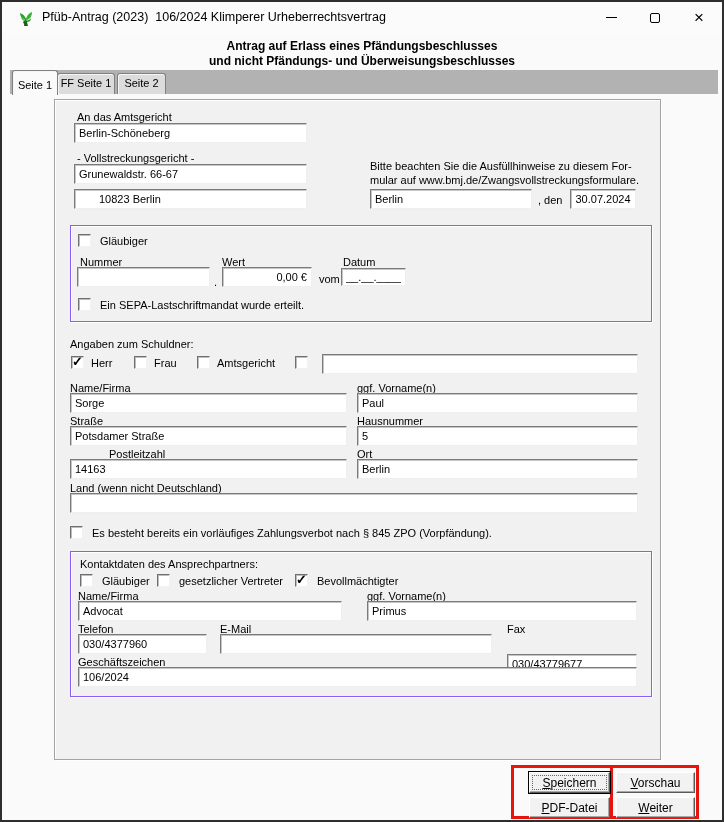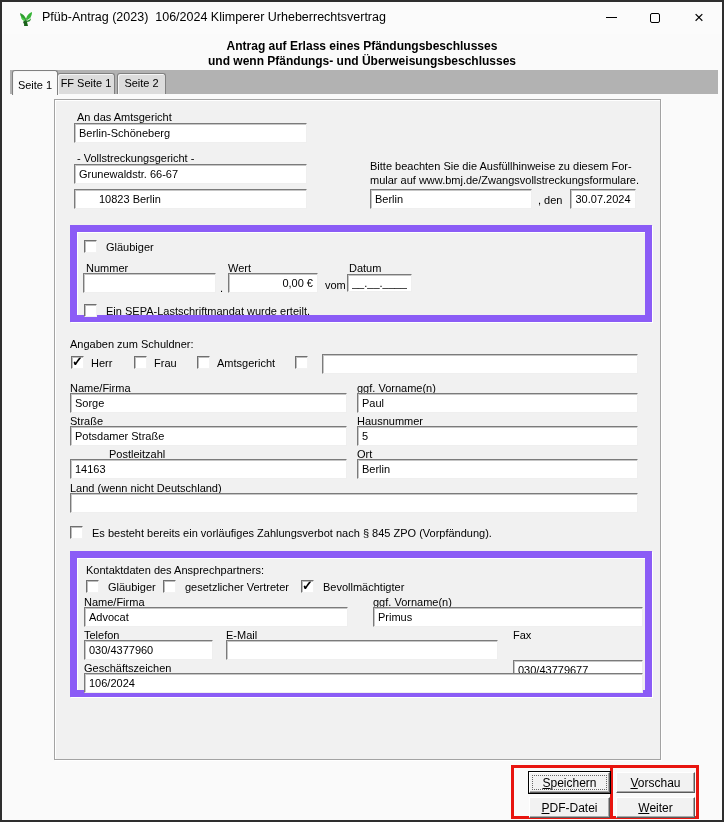--- a/index.html
+++ b/index.html
@@ -20,21 +20,21 @@
   
   .tabband{position:absolute;left:8px;top:68px;width:708px;height:24px;background:#b2b2b2;}
   .tab{position:absolute;font-size:11px;text-align:center;border:1px solid #808080;border-bottom:none;border-radius:3px 3px 0 0;background:#dcdcdc;box-shadow:inset 1px 1px 0 #f5f5f5;padding-top:8px;}
   .tab-active{left:2px;top:0;width:46px;height:25px;background:#fafafa;z-index:3;}
   .tab-i1{left:47px;top:3px;width:58px;height:21px;padding-top:3px;}
   .tab-i2{left:107px;top:3px;width:49px;height:21px;padding-top:3px;}
   
   .panel{position:absolute;left:52px;top:97px;width:607px;height:661px;background:#f1f1f1;border:1px solid #a3a3a3;box-shadow:inset 1px 1px 0 #ffffff,1px 1px 0 #ffffff;}
   .lbl{position:absolute;font-size:11px;color:#000;white-space:nowrap;}
   .inp{position:absolute;height:20px;background:#fff;border:1px solid #7b7b7b;border-bottom-color:#efefef;border-right-color:#efefef;box-shadow:inset 1px 1px 0 #c6c6c6;font-size:11px;color:#000;padding:1px 4px;outline:none;}
-  .groupbox{position:absolute;border:7px solid #8b5cf6;box-shadow:inset 1px 1px 0 #ffffff,1px 1px 0 #ffffff;background:#f1f1f1;}
+  .groupbox{position:absolute;border:1px solid #8b5cf6;box-shadow:inset 1px 1px 0 #ffffff,1px 1px 0 #ffffff;background:#f1f1f1;}
   
   .cb{position:absolute;width:13px;height:13px;background:#fff;border:1px solid #6f6f6f;border-bottom-color:#f2f2f2;border-right-color:#f2f2f2;box-shadow:inset 1px 1px 0 #bdbdbd;}
   .cb .mark{position:absolute;left:0px;top:-3px;font-size:13px;font-weight:bold;color:#000;}
   
   .annot{position:absolute;left:509px;top:763px;width:188px;height:54px;border:3px solid #e8150f;z-index:5;}
   .annot-div{position:absolute;left:96px;top:0;width:3px;height:48px;background:#e8150f;}
   .btn{position:absolute;width:81px;height:21px;background:#f2f2f2;border:1px solid;border-color:#ffffff #5a5a5a #5a5a5a #ffffff;box-shadow:inset -1px -1px 0 #a8a8a8;font-size:12px;color:#000;text-align:center;padding-top:2px;z-index:6;cursor:default;}
   .btn u{text-decoration:underline;}
   .btn-default{box-shadow:0 0 0 1px #000,inset -1px -1px 0 #a8a8a8;}
   .focusrect{position:absolute;left:2px;top:2px;right:2px;bottom:2px;border:1px dotted #666;}
@@ -61,21 +61,21 @@
       </div>
     <div class="winctl ctl-max">
         <div class="glyph-max"></div>
       </div>
     <div class="winctl ctl-close">
         <span class="glyph-close">×</span>
       </div>
   </div>
 
   <div class="hdr hdr1">Antrag auf Erlass eines Pfändungsbeschlusses</div>
-  <div class="hdr hdr2">und wenn Pfändungs- und Überweisungsbeschlusses</div>
+  <div class="hdr hdr2">und nicht Pfändungs- und Überweisungsbeschlusses</div>
 
   <div class="tabband">
     <div class="tab tab-active">Seite 1</div>
     <div class="tab tab-i1">FF Seite 1</div>
     <div class="tab tab-i2">Seite 2</div>
   </div>
 
   <div class="panel">
 
     <div class="lbl" style="left:22px;top:11px;">An das Amtsgericht</div>

